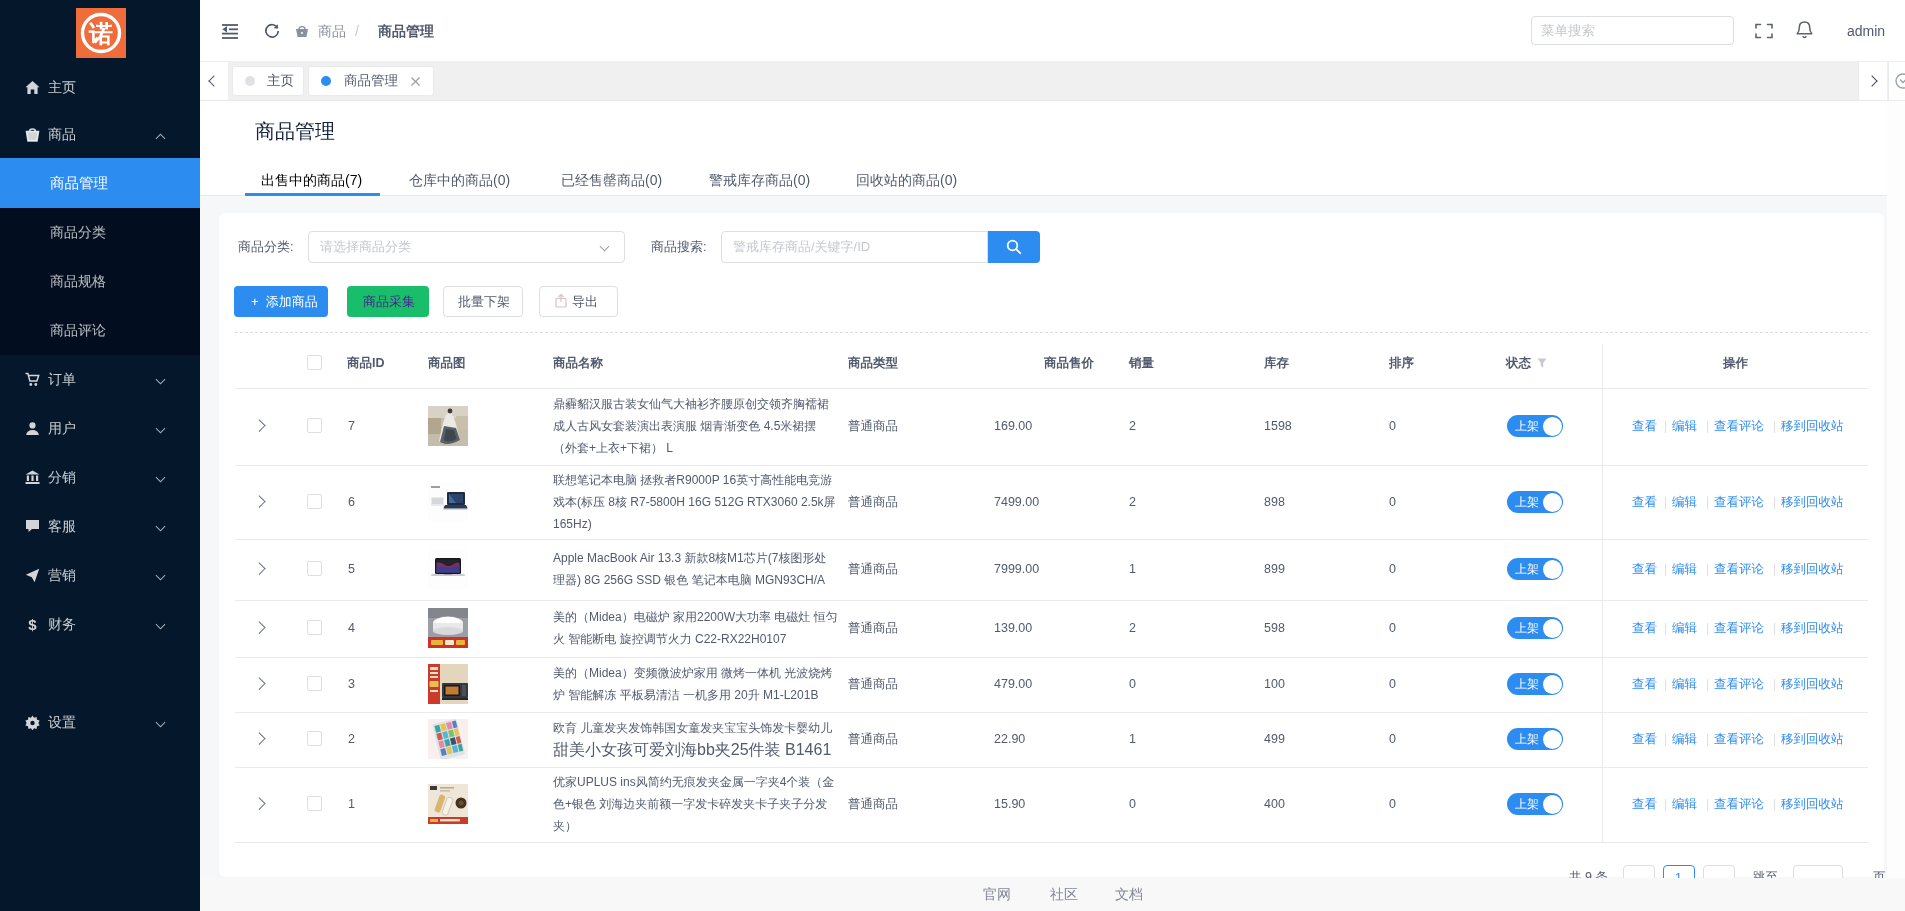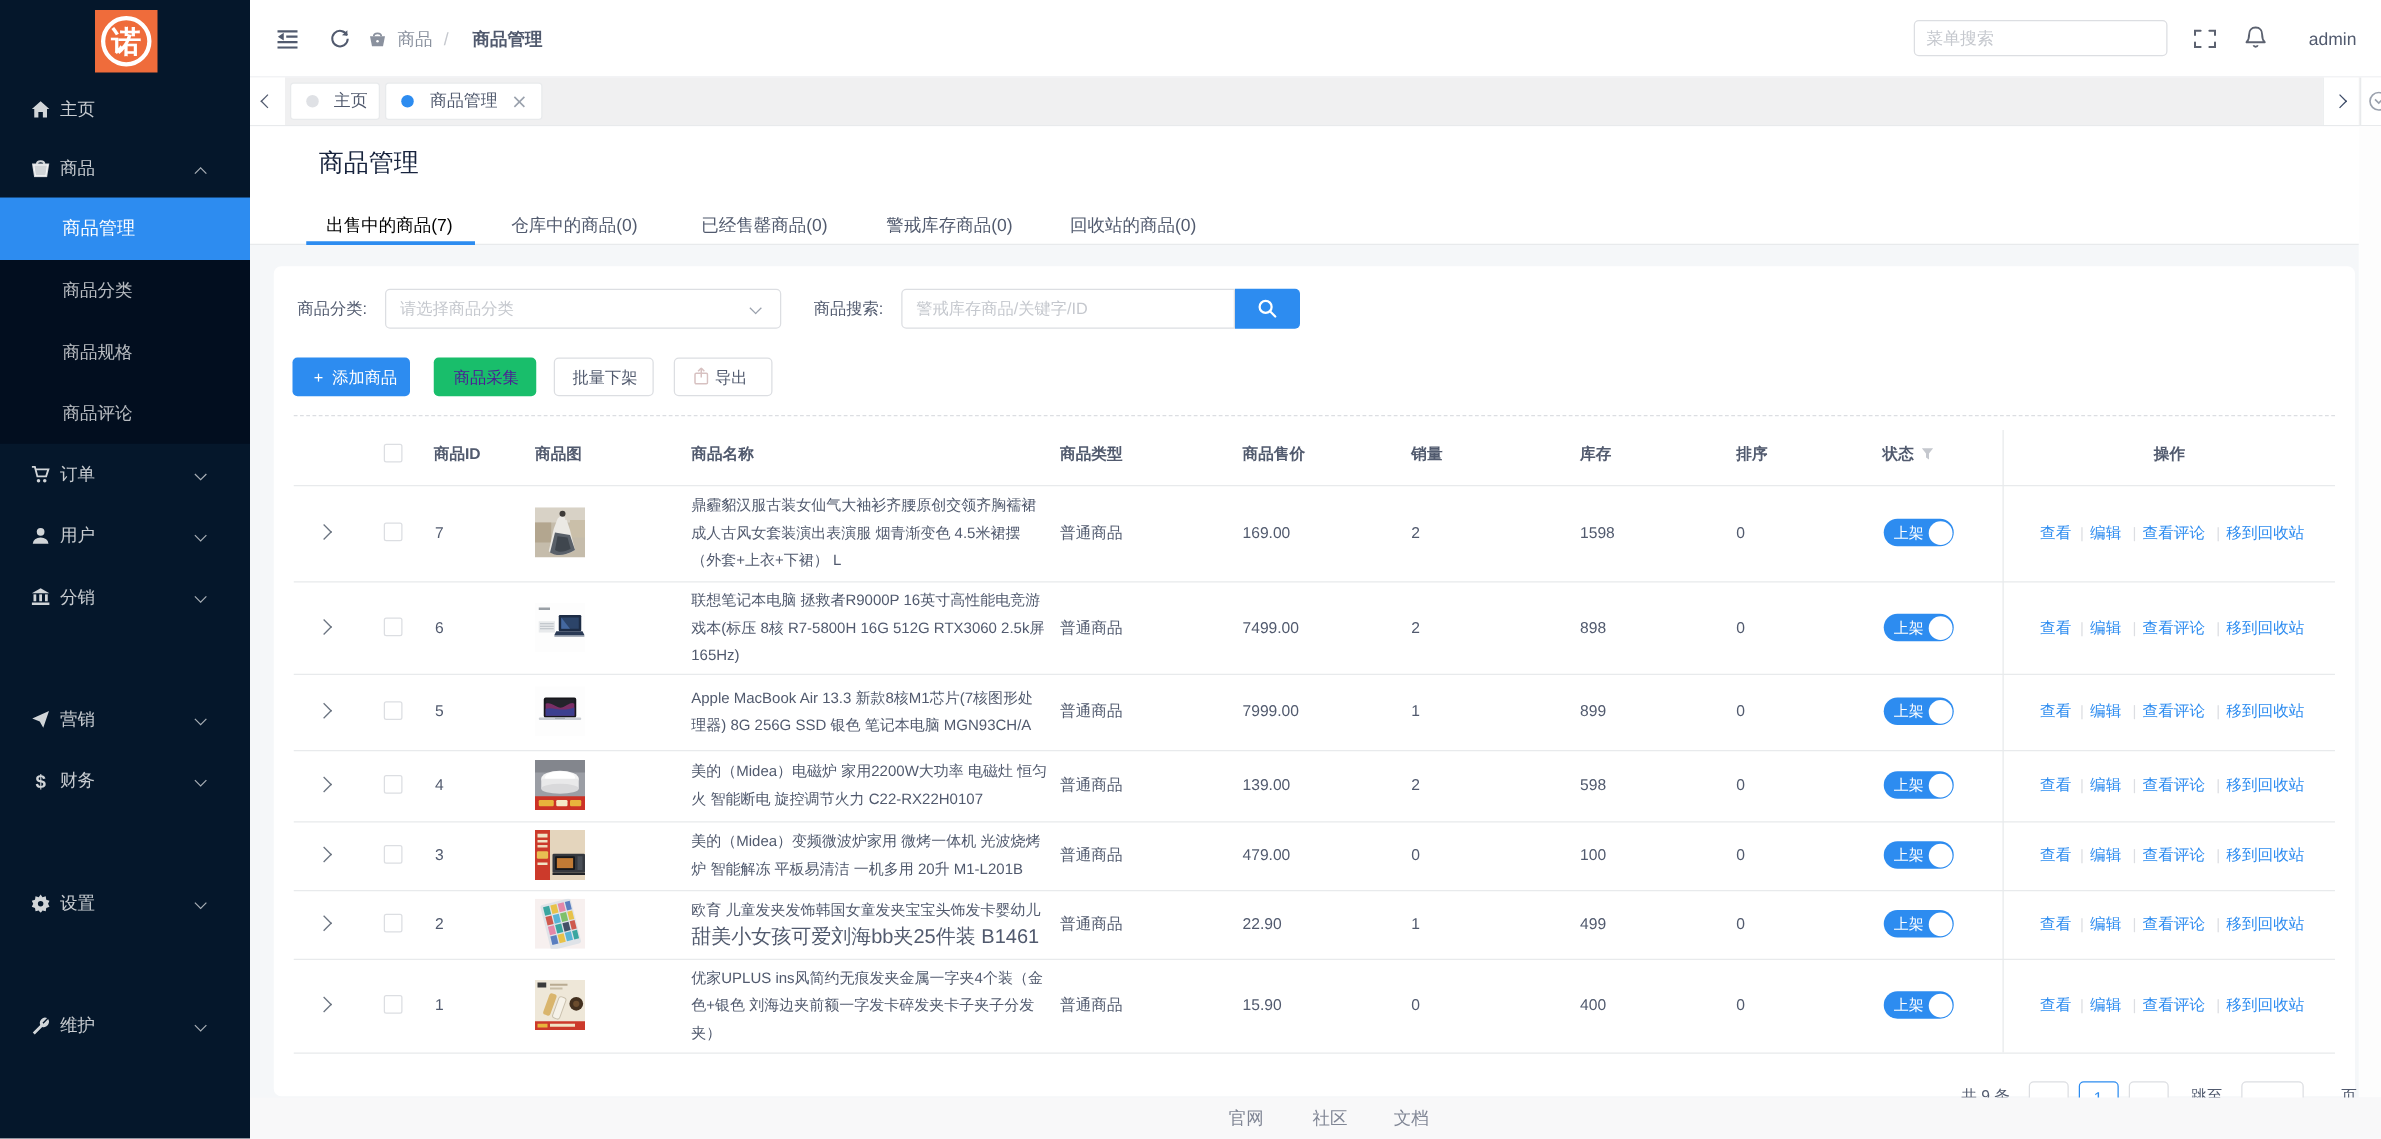--- a/index.html
+++ b/index.html
@@ -117,21 +117,21 @@
         <path d="M3.5 3 L6 0.5 L8.5 3"></path>
       </g>
     </svg>
 <div class="t" style="left:572px;top:292px;font-size:13px">导出</div>
 <div class="ab" style="left:235px;top:332px;width:1633px;height:0;border-top:1px dashed #dcdee2"></div>
 <div class="cb" style="left:307px;top:355px"></div>
 <div class="t b" style="left:347px;top:353px">商品ID</div>
 <div class="t b" style="left:428px;top:353px">商品图</div>
 <div class="t b" style="left:553px;top:353px">商品名称</div>
 <div class="t b" style="left:848px;top:353px">商品类型</div>
-<div class="t b" style="left:994px;top:353px">商品售价</div>
+<div class="t b" style="left:1044px;top:353px">商品售价</div>
 <div class="t b" style="left:1129px;top:353px">销量</div>
 <div class="t b" style="left:1264px;top:353px">库存</div>
 <div class="t b" style="left:1389px;top:353px">排序</div>
 <div class="t b" style="left:1506px;top:353px">状态</div>
 <svg class="ab" style="left:1537px;top:358px" width="10" height="10" viewBox="0 0 10 10">
       <path d="M0.5 0.5 H9.5 L6.2 4.8 V9.5 L3.8 8 V4.8 Z" fill="#c5c8ce"></path>
     </svg>
 <div class="t b" style="left:1723px;top:353px">操作</div>
 <div class="ab" style="left:1602px;top:344px;width:1px;height:498px;background:#e8eaec"></div>
 <div class="hl" style="left:235px;top:388px;width:1633px"></div>
@@ -445,45 +445,45 @@
       <span class="ic"><svg width="15" height="15" viewBox="0 0 15 15">
           <path d="M7.5 0.5 L14.5 4.5 H0.5 Z" fill="rgba(255,255,255,0.82)"></path>
           <rect x="1.8" y="5.5" width="2.2" height="5.5" fill="rgba(255,255,255,0.82)"></rect>
           <rect x="6.4" y="5.5" width="2.2" height="5.5" fill="rgba(255,255,255,0.82)"></rect>
           <rect x="11" y="5.5" width="2.2" height="5.5" fill="rgba(255,255,255,0.82)"></rect>
           <rect x="0.5" y="12" width="14" height="2" fill="rgba(255,255,255,0.82)"></rect>
         </svg></span>
       <span class="tx">分销</span>
       <div class="ch"></div>
     </div>
+<div class="mi" style="top:502.0px">
+      <span class="ic"><svg width="15" height="15" viewBox="0 0 15 15">
+          <path d="M1 1 h13 v9 h-7 l-3.5 3 v-3 H1 Z" fill="rgba(255,255,255,0.82)"></path>
+        </svg></span>
+      <span class="tx">客服</span>
+      <div class="ch"></div>
+    </div>
 <div class="mi" style="top:551.0px">
       <span class="ic"><svg width="15" height="15" viewBox="0 0 15 15">
           <path d="M0.8 6.8 L14.2 0.8 L9.6 14.2 L6.8 9.2 Z" fill="rgba(255,255,255,0.82)"></path>
         </svg></span>
       <span class="tx">营销</span>
       <div class="ch"></div>
     </div>
 <div class="mi" style="top:600.0px">
       <span class="ic"><svg width="15" height="15" viewBox="0 0 15 15">
           <text x="7.5" y="13" font-size="15" font-weight="bold" fill="rgba(255,255,255,0.82)" text-anchor="middle" font-family="Liberation Sans">$</text>
         </svg></span>
       <span class="tx">财务</span>
       <div class="ch"></div>
     </div>
 <div class="mi" style="top:698.0px">
       <span class="ic"><svg width="15" height="15" viewBox="0 0 15 15">
           <path d="M7.5 0.5 l1.5 2.2 2.6 -0.7 0.4 2.7 2.6 0.9 -1.2 2.4 1.2 2.4 -2.6 0.9 -0.4 2.7 -2.6 -0.7 -1.5 2.2 -1.5 -2.2 -2.6 0.7 -0.4 -2.7 -2.6 -0.9 1.2 -2.4 -1.2 -2.4 2.6 -0.9 0.4 -2.7 2.6 0.7 Z" fill="rgba(255,255,255,0.82)"></path>
           <circle cx="7.5" cy="8" r="2.2" fill="#05172b"></circle>
         </svg></span>
       <span class="tx">设置</span>
-      <div class="ch"></div>
-    </div>
-<div class="mi" style="top:796.0px">
-      <span class="ic"><svg width="15" height="15" viewBox="0 0 15 15">
-          <path d="M13.5 2.2 L9.8 5.9 L9 5.1 L12.7 1.4 A4.2 4.2 0 0 0 7.2 6.9 L1.2 12.9 L2.8 14.5 L8.8 8.5 A4.2 4.2 0 0 0 13.5 2.2 Z" fill="rgba(255,255,255,0.82)"></path>
-        </svg></span>
-      <span class="tx">维护</span>
       <div class="ch"></div>
     </div>
 <div class="t" style="left:50px;top:173px;font-size:14.5px;color:#fff;line-height:20px">商品管理</div>
 <div class="t" style="left:50px;top:222px;font-size:14px;color:rgba(255,255,255,0.72)">商品分类</div>
 <div class="t" style="left:50px;top:271px;font-size:14px;color:rgba(255,255,255,0.72)">商品规格</div>
 <div class="t" style="left:50px;top:320px;font-size:14px;color:rgba(255,255,255,0.72)">商品评论</div>
 </div>
 </body></html>

